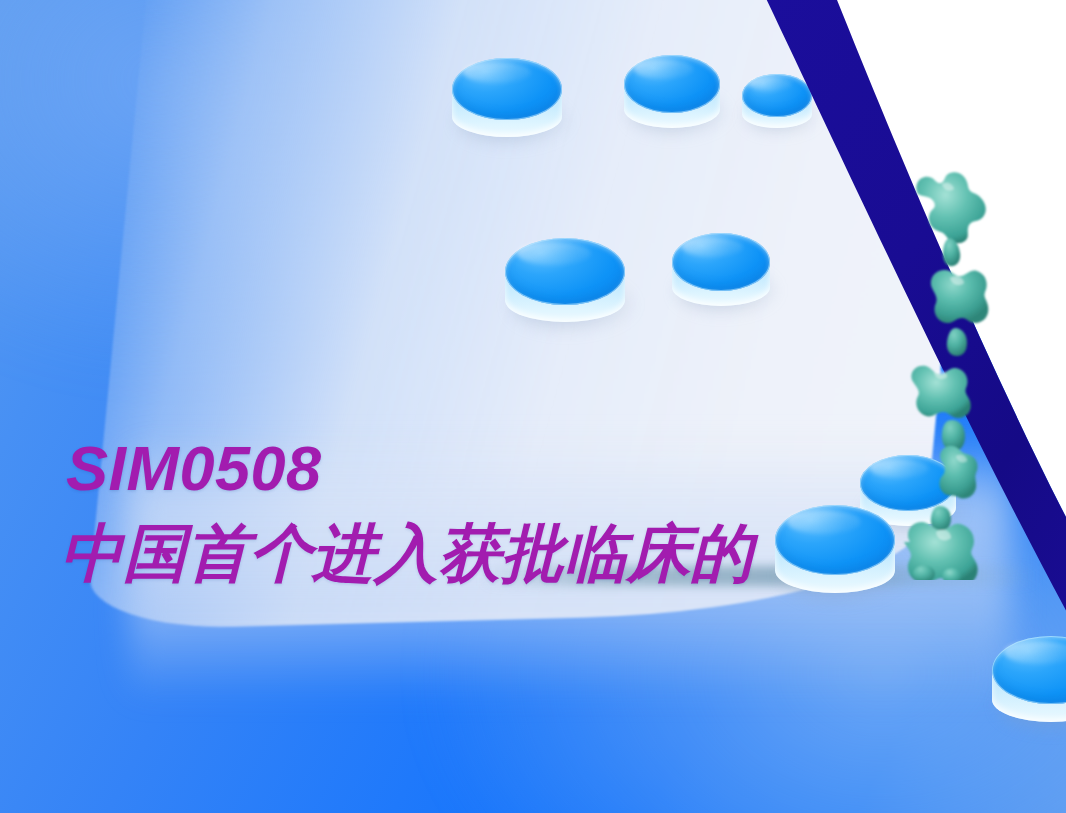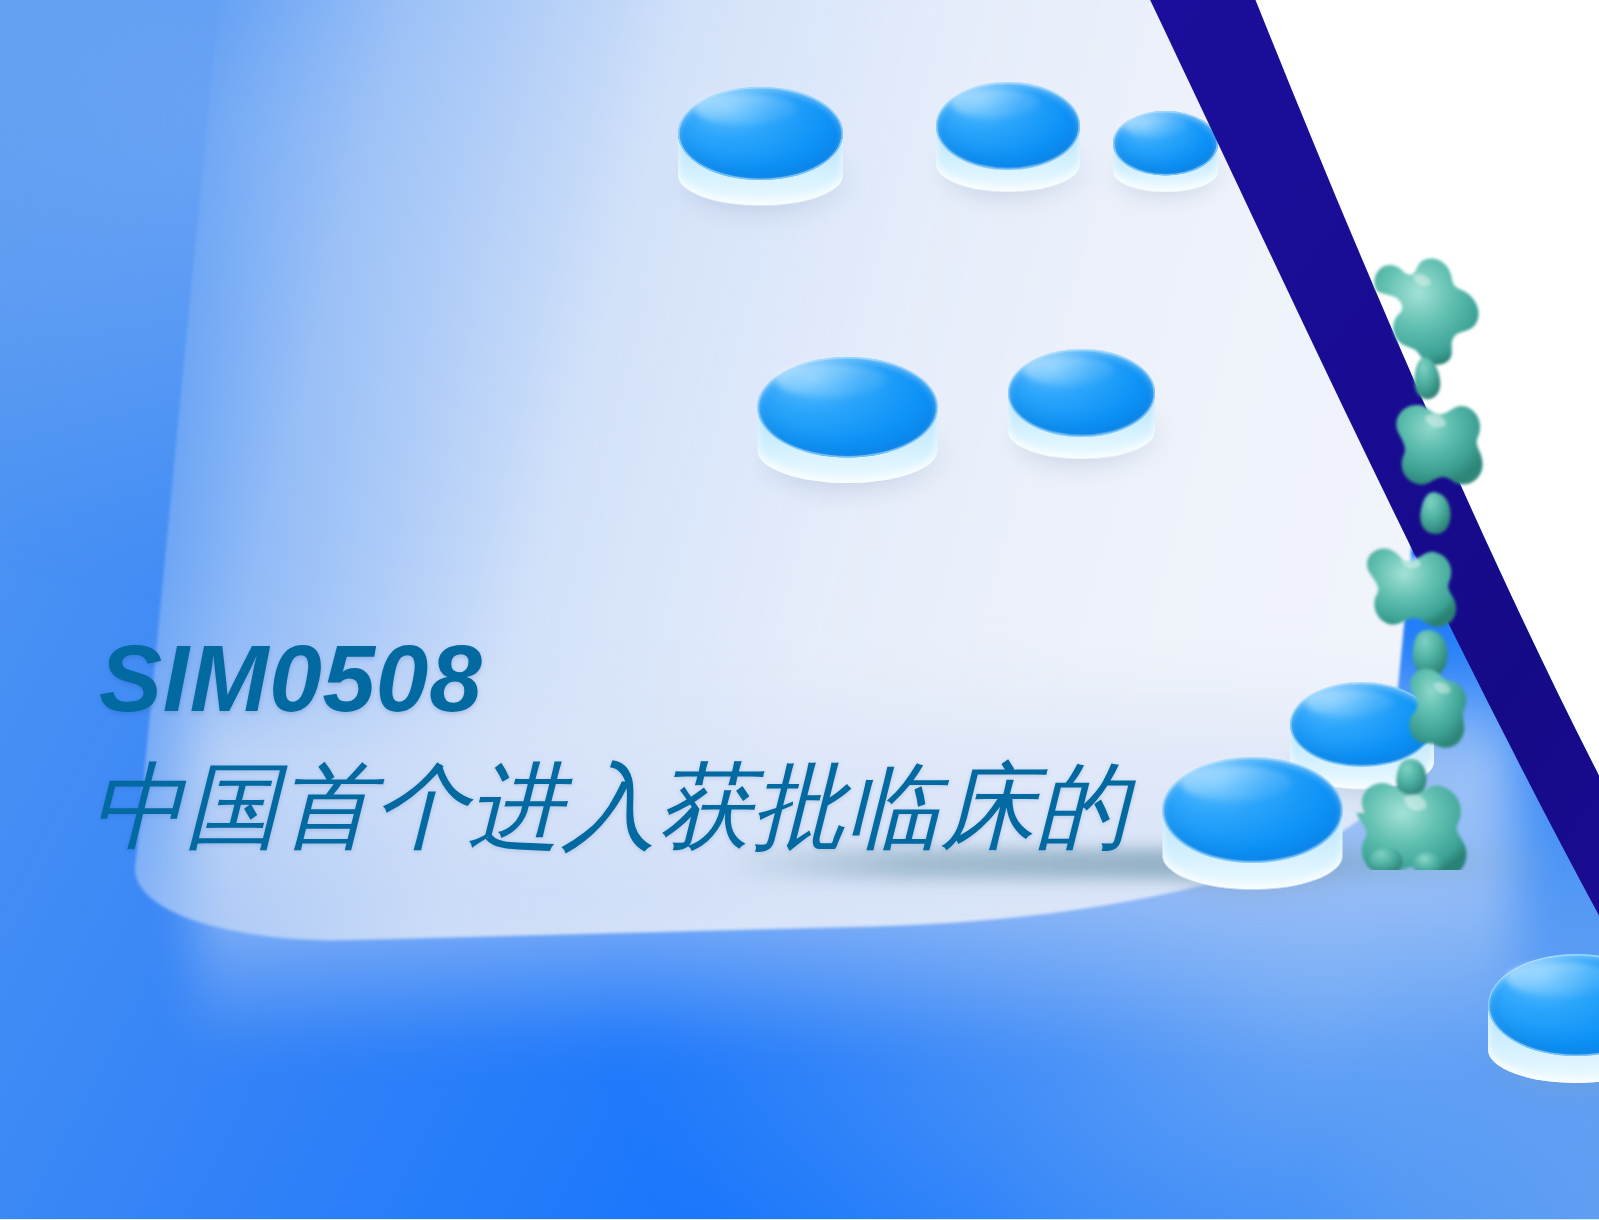--- a/index.html
+++ b/index.html
@@ -198,37 +198,37 @@
     left: 880px;
     top: 150px;
     width: 170px;
     height: 430px;
   }
 
   
   .text-block {
     position: absolute;
     left: 60px;
-    top: 422px;
+    top: 437px;
     width: 800px;
-    color: #0369a1;
+    color: #a21caf;
   }
   .title-main {
     font-size: 63px;
     font-weight: 700;
     font-style: italic;
     letter-spacing: 0.5px;
     line-height: 1.0;
     margin: 0 0 18px 6px;
     text-shadow: 0 1px 3px rgba(20,70,150,0.20);
     white-space: nowrap;
   }
   .subtitle {
     font-size: 63px;
-    font-weight: 400;
+    font-weight: 700;
     font-style: italic;
     line-height: 1.12;
     margin: 0 0 0 0;
     letter-spacing: 0px;
     text-shadow: 0 1px 3px rgba(20,70,150,0.18);
     white-space: nowrap;
   }
   .subtitle.line2 {
     margin-top: 4px;
   }

